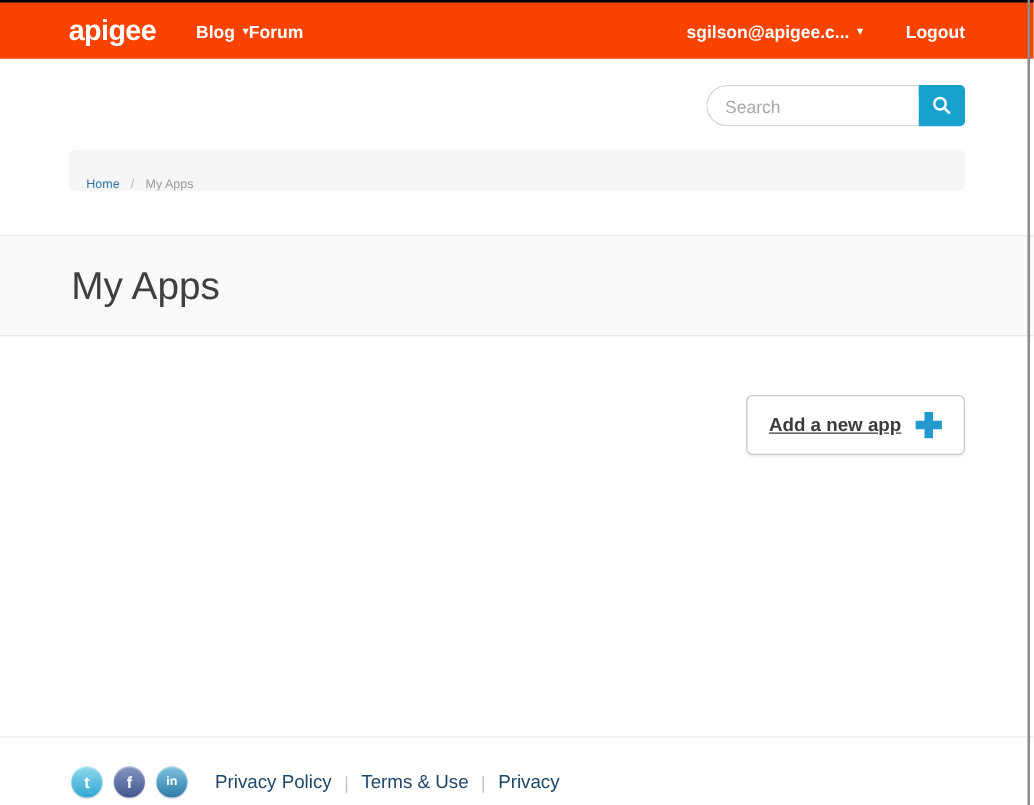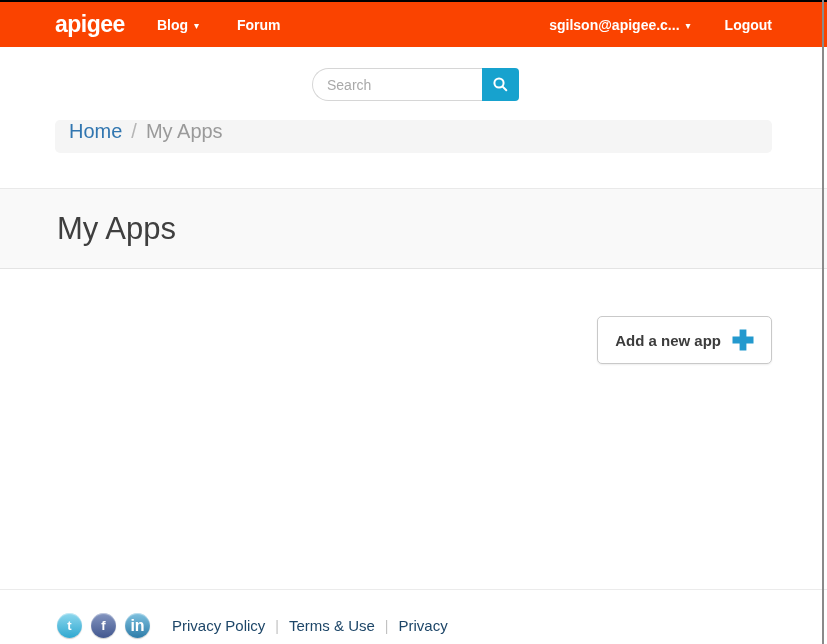--- a/index.html
+++ b/index.html
@@ -28,21 +28,21 @@
     padding: 0 55px;
   }
   .logo {
     color: #fff;
     font-weight: 700;
     font-size: 23px;
     letter-spacing: -0.5px;
     margin-right: 32px;
     cursor: pointer;
   }
-  .topnav { display: flex; align-items: center; gap: 38px; }
+  .topnav { display: flex; align-items: center; }
   .topnav-item {
     color: #fff;
     font-size: 14px;
     font-weight: 700;
     cursor: pointer;
     display: flex;
     align-items: center;
     gap: 6px;
   }
   .caret { font-size: 10px; line-height: 1; position: relative; top: 1px; }
@@ -51,21 +51,21 @@
     display: flex;
     align-items: center;
     gap: 34px;
   }
 
   
   .search-row {
     padding: 21px 55px 0 59px;
     height: 73px;
     display: flex;
-    justify-content: center;
+    justify-content: flex-end;
   }
   .search-wrap { display: flex; height: 33px; }
   .search-input {
     width: 170px;
     height: 33px;
     border: 1px solid #d6d6d6;
     border-right: none;
     border-radius: 17px 0 0 17px;
     padding: 0 14px;
     font-size: 14px;
@@ -87,23 +87,23 @@
   }
 
   
   .breadcrumb {
     margin: 0 55px;
     width: 717px;
     height: 33px;
     background: #f5f5f5;
     border-radius: 5px;
     display: flex;
-    align-items: flex-start;
+    align-items: flex-end;
     padding: 0 14px;
-    font-size: 20px;
+    font-size: 10px;
   }
   .crumb-link { color: #3176b0; text-decoration: none; cursor: pointer; }
   .crumb-sep { color: #b5b5b5; margin: 0 9px; }
   .crumb-current { color: #9a9a9a; }
 
   
   .title-band {
     margin-top: 35px;
     height: 81px;
     background: #f9f9f9;
@@ -132,20 +132,21 @@
     background: #ffffff;
     border: 1px solid #c9c9c9;
     border-radius: 5px;
     box-shadow: 0 1px 2px rgba(0,0,0,0.07);
     padding: 12px 17px;
     font-family: inherit;
     font-size: 15px;
     font-weight: 700;
     color: #3c3c3c;
     cursor: pointer;
+    text-decoration: underline;
   }
   .plus-icon { width: 22px; height: 22px; display: block; }
   .empty-msg {
     margin-top: 35px;
     width: 705px;
     font-size: 27px;
     line-height: 37px;
   }
   .msg-dark { color: #3d3d3d; }
   .msg-light { color: #a3a3a3; }
@@ -167,21 +168,21 @@
     align-items: center;
     justify-content: center;
     color: #fff;
     font-weight: 700;
     font-size: 13px;
     cursor: pointer;
     box-shadow: inset 0 1px 1px rgba(255,255,255,0.5), 0 1px 1px rgba(0,0,0,0.2);
   }
   .social-twitter  { background: linear-gradient(180deg, #8ed8ee, #30a8d0); }
   .social-facebook { background: linear-gradient(180deg, #8495c0, #42578f); }
-  .social-linkedin { background: linear-gradient(180deg, #7fc2e0, #2e7ca8); font-size: 16px; }
+  .social-linkedin { background: linear-gradient(180deg, #7fc2e0, #2e7ca8); font-size: 10px; }
   .footer-links { display: flex; align-items: center; font-size: 15px; }
   .footer-link { color: #1d4668; text-decoration: none; cursor: pointer; text-align: right; }
   .link-sep { color: #c2c2c2; margin: 0 10px; font-size: 14px; }
 </style>
 </head>
 <body>
 
 <div class="topbar">
   <div class="logo">apigee</div>
   <div class="topnav">

